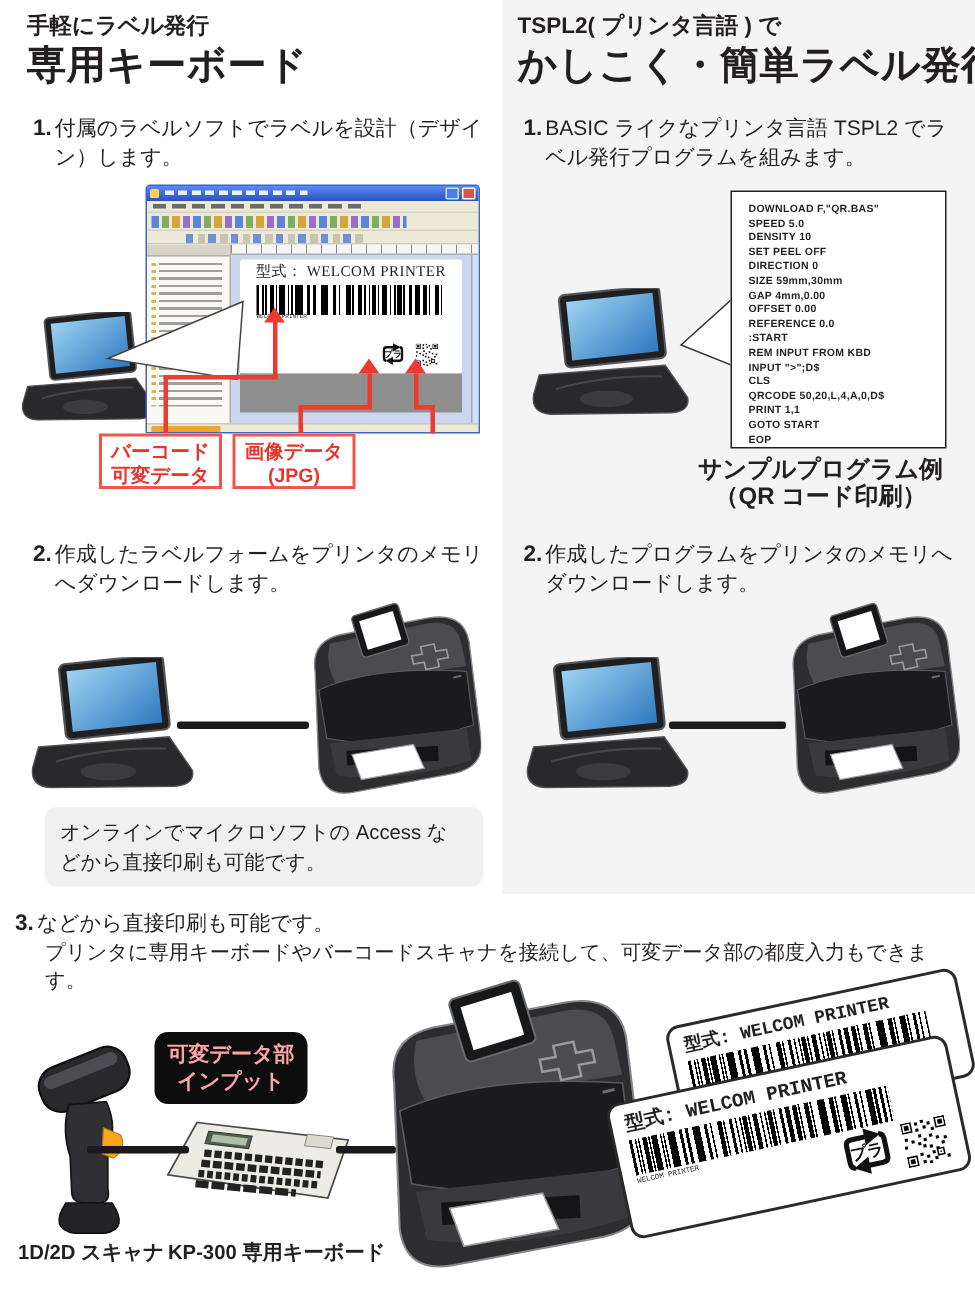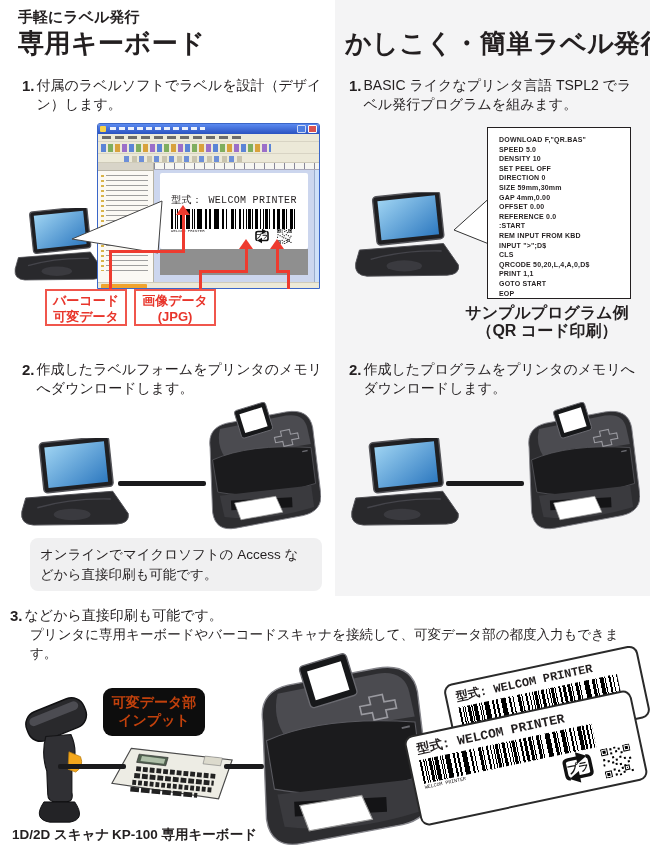--- a/index.html
+++ b/index.html
@@ -44,39 +44,39 @@
   .win-tree { width:56px; height:100%; background:#fbf9f4; border-right:1px solid #b5b2a5; position:relative; }
   .tree-head { height:8px; background:#d8d4c8; border-bottom:1px solid #b5b2a5; }
   .tree-lines { position:absolute; left:8px; top:12px; width:42px; height:96px;
      background:repeating-linear-gradient(180deg,#8f8f8f 0 1.5px,transparent 1.5px 5px); opacity:.85; }
   .tree-dots { position:absolute; left:3px; top:12px; width:3px; height:96px;
      background:repeating-linear-gradient(180deg,#d9b44a 0 2px,transparent 2px 5px); }
   .win-canvas { position:relative; flex:1; background:#ccd6ee; }
   .ruler { height:7px; background:#f6f6f2; border-bottom:1px solid #aab;
      background-image:repeating-linear-gradient(90deg,#889 0 1px,transparent 1px 10px); }
   .design-label { position:absolute; left:6px; top:10px; width:148px; height:76px; background:#fff; border-radius:2px; text-align:center; }
-  .dl-model { margin-top:20px; font-family:Liberation Mono, monospace; font-size:10px; letter-spacing:.3px; white-space:nowrap; }
+  .dl-model { margin-top:1px; font-family:Liberation Serif, serif; font-size:10px; letter-spacing:.3px; white-space:nowrap; }
   .barcode { background-color:#fff;
      background-image:
       repeating-linear-gradient(90deg,#000 0 2px,transparent 2px 4px,#000 4px 5px,transparent 5px 9px,#000 9px 12px,transparent 12px 13px,#000 13px 14px,transparent 14px 17px),
       repeating-linear-gradient(90deg,#000 0 1px,transparent 1px 6px,#000 6px 7px,transparent 7px 15px,#000 15px 17px,transparent 17px 23px); }
   .dl-barcode { width:126px; height:20px; margin:2px auto 0; }
   .dl-cap { text-align:left; margin-left:11px; font-size:4px; font-family:"Liberation Mono","DejaVu Sans Mono",monospace; }
   .dl-icons { position:absolute; right:16px; bottom:5px; display:flex; gap:7px; align-items:center; }
   .recycle-wrap { position:relative; }
   .recycle-txt { position:absolute; inset:0; display:flex; align-items:center; justify-content:center; font-weight:bold; color:#111; }
   .gray-band { position:absolute; left:6px; top:86px; width:148px; height:26px; background:#8f8f8f; }
   .win-scroll { position:absolute; right:0; top:7px; width:5px; height:112px; background:#cfe0f8; border-left:1px solid #9aaccc; }
   .win-status { height:8px; background:#ece9d8; border-top:1px solid #cfcbba; position:relative; }
   .status-tab { position:absolute; left:3px; top:1px; width:46px; height:5px; background:#f0a32e; border-radius:1px; }
 
   
   .ar { position:absolute; background:#ee3b2f; }
   .ar-head { position:absolute; width:0; height:0; border-left:7px solid transparent; border-right:7px solid transparent; border-bottom:10px solid #ee3b2f; }
-  .cbox { position:absolute; top:289px; height:37px; border:2px solid #f0564c; color:#e8352b; font-size:13px; font-weight:bold; line-height:1.22; text-align:center; padding-top:2px; background:#fff; }
+  .cbox { position:absolute; top:289px; height:37px; border:2px solid #f0564c; color:#e8352b; font-size:13px; font-weight:bold; line-height:1.22; text-align:center; padding-top:2px; background:#fff;margin-left:21px; }
   .cb1 { left:45px; width:82px; }
   .cb2 { left:134px; width:82px; }
   .cb3 { left:224px; width:92px; }
 
   
   .note { left:30px; top:538px; width:292px; min-height:46px; background:#f0f0f1; border-radius:8px; padding:7px 10px; font-size:13.5px; line-height:1.45; }
 
   
   .codebox { left:487px; top:127px; width:144px; height:172px; background:#fff; border:1.5px solid #231f20; padding:7px 4px 0 11px; }
   .codebox div { font-size:7px; font-weight:bold; line-height:9.6px; white-space:nowrap; letter-spacing:.2px; }
@@ -93,21 +93,21 @@
   .prn-r { left:514px; top:400px; width:126px; height:135px; }
   .prn-big { left:240px; top:650px; width:190px; height:204px; }
   .kbd { left:110px; top:744px; width:126px; height:61px; }
   .scn { left:14px; top:696px; width:82px; height:130px; }
   .cable { position:absolute; background:#1a1a1c; height:5px; border-radius:2px; }
   .wedge { overflow:visible; }
 
   
   .s3l1 { left:10px; top:606px; width:400px; }
   .s3l2 { left:30px; top:626px; width:616px; font-size:13.5px; line-height:1.4; }
-  .badge { left:103px; top:688px; width:102px; height:48px; background:#0d0d0d; border-radius:9px; color:#c2410c; font-size:14px; font-weight:bold; text-align:center; line-height:1.3; padding-top:5px; }
+  .badge { left:103px; top:688px; width:102px; height:48px; background:#0d0d0d; border-radius:9px; color:#fca5a5; font-size:14px; font-weight:bold; text-align:center; line-height:1.3; padding-top:5px; }
   .icap { font-size:13.5px; font-weight:bold; white-space:nowrap; }
   .icap-s { left:12px; top:826px; }
   .icap-k { left:112px; top:826px; }
 
   
   .plabel { position:absolute; background:#fff; border:2px solid #2a2a2a; border-radius:9px; padding:4px 9px; }
   .pl-back { left:448px; top:664px; width:198px; height:74px; transform:rotate(-12deg); }
   .pl-front { left:410px; top:712px; width:232px; height:92px; transform:rotate(-12deg); }
   .pl-model { font-family:"Liberation Mono","DejaVu Sans Mono",monospace; font-weight:bold; white-space:nowrap; }
   .pl-back .pl-model { font-size:12px; }
@@ -323,20 +323,21 @@
   <svg class="abs lp2" viewBox="0 0 120 95">
       <use href="#sym-laptop"></use>
     </svg>
   <div class="cable" style="left:118px;top:481px;width:88px;"></div>
   <svg class="abs prn-l" viewBox="0 0 140 150">
       <use href="#sym-printer"></use>
     </svg>
 
   <div class="abs note">オンラインでマイクロソフトの Access などから直接印刷も可能です。</div>
 
+  <div class="abs h-small rh1">TSPL2( プリンタ言語 ) で</div>
   <div class="abs h-large rh2">かしこく・簡単ラベル発行</div>
 
   <div class="abs step rstep1">
     <span class="num">1.</span>
     <span>BASIC ライクなプリンタ言語 TSPL2 でラベル発行プログラムを組みます。</span>
   </div>
 
   <svg class="abs lp-r1" viewBox="0 0 120 95">
       <use href="#sym-laptop"></use>
     </svg>
@@ -421,14 +422,14 @@
           </svg>
         <span class="recycle-txt" style="font-size:11px;">プラ</span>
       </span>
       <svg viewBox="0 0 29 29" width="30" height="30">
           <use href="#sym-qr"></use>
         </svg>
     </div>
   </div>
 
   <div class="abs icap icap-s">1D/2D スキャナ</div>
-  <div class="abs icap icap-k">KP-100 専用キーボード</div>
+  <div class="abs icap icap-k">KP-300 専用キーボード</div>
 </div>
 
 </body></html>

